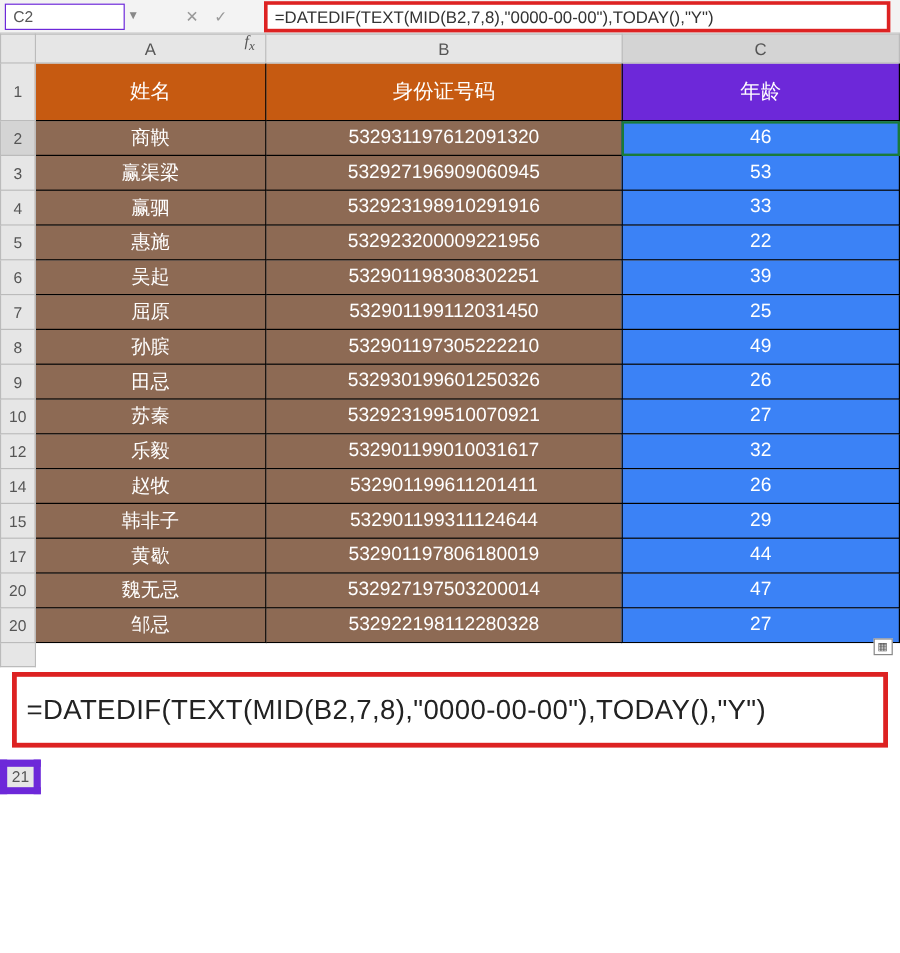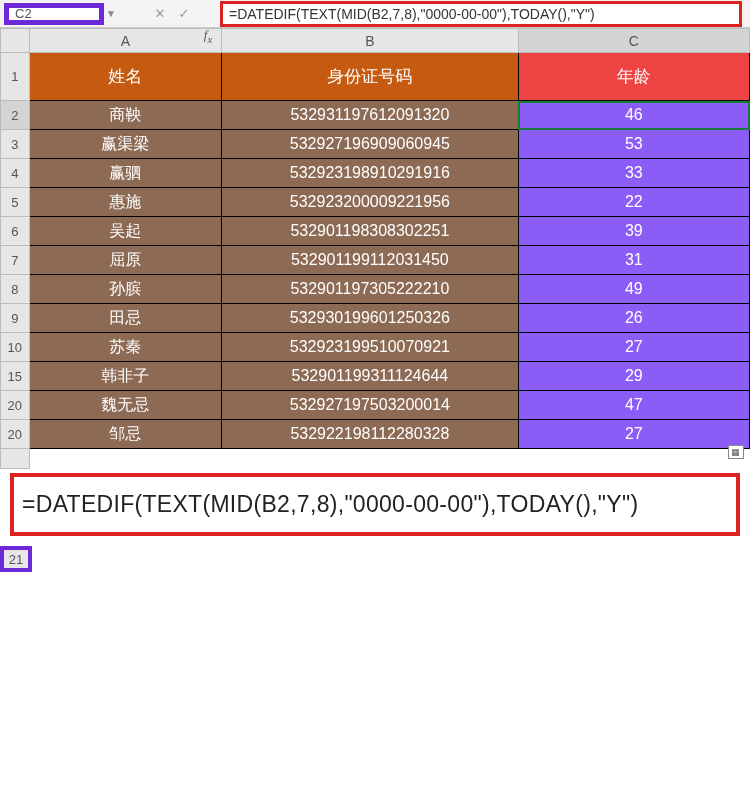--- a/index.html
+++ b/index.html
@@ -16,21 +16,21 @@
     align-items: center;
     height: 28px;
     border-bottom: 1px solid #ccc;
     background: #f3f3f3;
     padding-left: 4px;
   }
   .name-box {
     width: 100px;
     height: 22px;
     background: #fff;
-    border: 5px solid #6d28d9;
+    border: 1px solid #6d28d9;
     display: flex;
     align-items: center;
     padding: 0 6px;
     font-size: 13px;
     color: #555;
   }
   .name-dd {
     width: 14px;
     color: #888;
     font-size: 10px;
@@ -91,22 +91,22 @@
   tr.header td.cell {
     background: #c65a11;
     color: #fff;
     font-size: 17px;
     height: 48px;
   }
   td.cell.active {
     outline: 2px solid #1a7a3a;
     outline-offset: -2px;
   }
-  td.cell.colC { background: #8b5cf6; }
-  tr.header td.cell.colC { background: #ef4444; }
+  td.cell.colC { background: #3b82f6; }
+  tr.header td.cell.colC { background: #6d28d9; }
   .below-row td.plain {
     border: none;
     height: 20px;
     background: #fff;
     position: relative;
   }
   .autofill-icon {
     position: absolute;
     right: 6px;
     top: -4px;
@@ -123,21 +123,21 @@
     border: 4px solid #d22;
     padding: 14px 8px;
     font-size: 23px;
     font-family: Arial, sans-serif;
     color: #222;
     letter-spacing: 0.3px;
   }
   .row21 td.r21head {
     width: 28px;
     background: #e6e6e6;
-    border: 4px solid #6d28d9;
+    border: 6px solid #6d28d9;
     text-align: center;
     color: #555;
     font-size: 13px;
     height: 22px;
     vertical-align: bottom;
   }
 </style>
 </head>
 <body>
 
@@ -204,45 +204,63 @@
       <tr>
         <td class="rowhead">6</td>
         <td class="cell">吴起</td>
         <td class="cell">532901198308302251</td>
         <td class="cell colC">39</td>
       </tr>
       <tr>
         <td class="rowhead">7</td>
         <td class="cell">屈原</td>
         <td class="cell">532901199112031450</td>
-        <td class="cell colC">31</td>
+        <td class="cell colC">25</td>
       </tr>
       <tr>
         <td class="rowhead">8</td>
         <td class="cell">孙膑</td>
         <td class="cell">532901197305222210</td>
         <td class="cell colC">49</td>
       </tr>
       <tr>
         <td class="rowhead">9</td>
         <td class="cell">田忌</td>
         <td class="cell">532930199601250326</td>
         <td class="cell colC">26</td>
       </tr>
       <tr>
         <td class="rowhead">10</td>
         <td class="cell">苏秦</td>
         <td class="cell">532923199510070921</td>
         <td class="cell colC">27</td>
       </tr>
       <tr>
+        <td class="rowhead">12</td>
+        <td class="cell">乐毅</td>
+        <td class="cell">532901199010031617</td>
+        <td class="cell colC">32</td>
+      </tr>
+      <tr>
+        <td class="rowhead">14</td>
+        <td class="cell">赵牧</td>
+        <td class="cell">532901199611201411</td>
+        <td class="cell colC">26</td>
+      </tr>
+      <tr>
         <td class="rowhead">15</td>
         <td class="cell">韩非子</td>
         <td class="cell">532901199311124644</td>
         <td class="cell colC">29</td>
+      </tr>
+      <tr>
+        <td class="rowhead">17</td>
+        <td class="cell">黄歇</td>
+        <td class="cell">532901197806180019</td>
+        <td class="cell colC">44</td>
       </tr>
       <tr>
         <td class="rowhead">20</td>
         <td class="cell">魏无忌</td>
         <td class="cell">532927197503200014</td>
         <td class="cell colC">47</td>
       </tr>
       <tr>
         <td class="rowhead">20</td>
         <td class="cell">邹忌</td>

